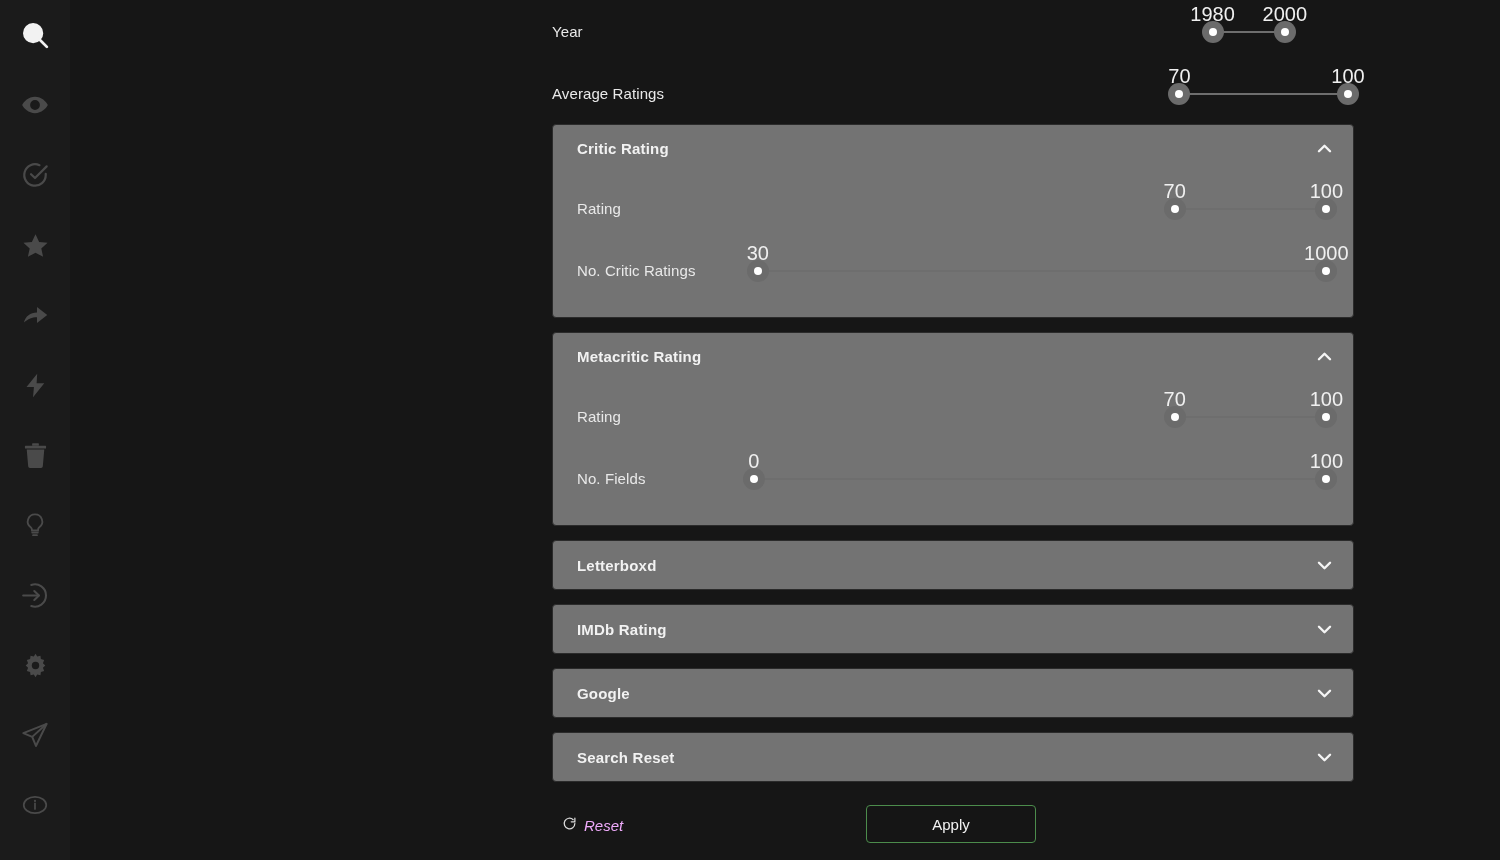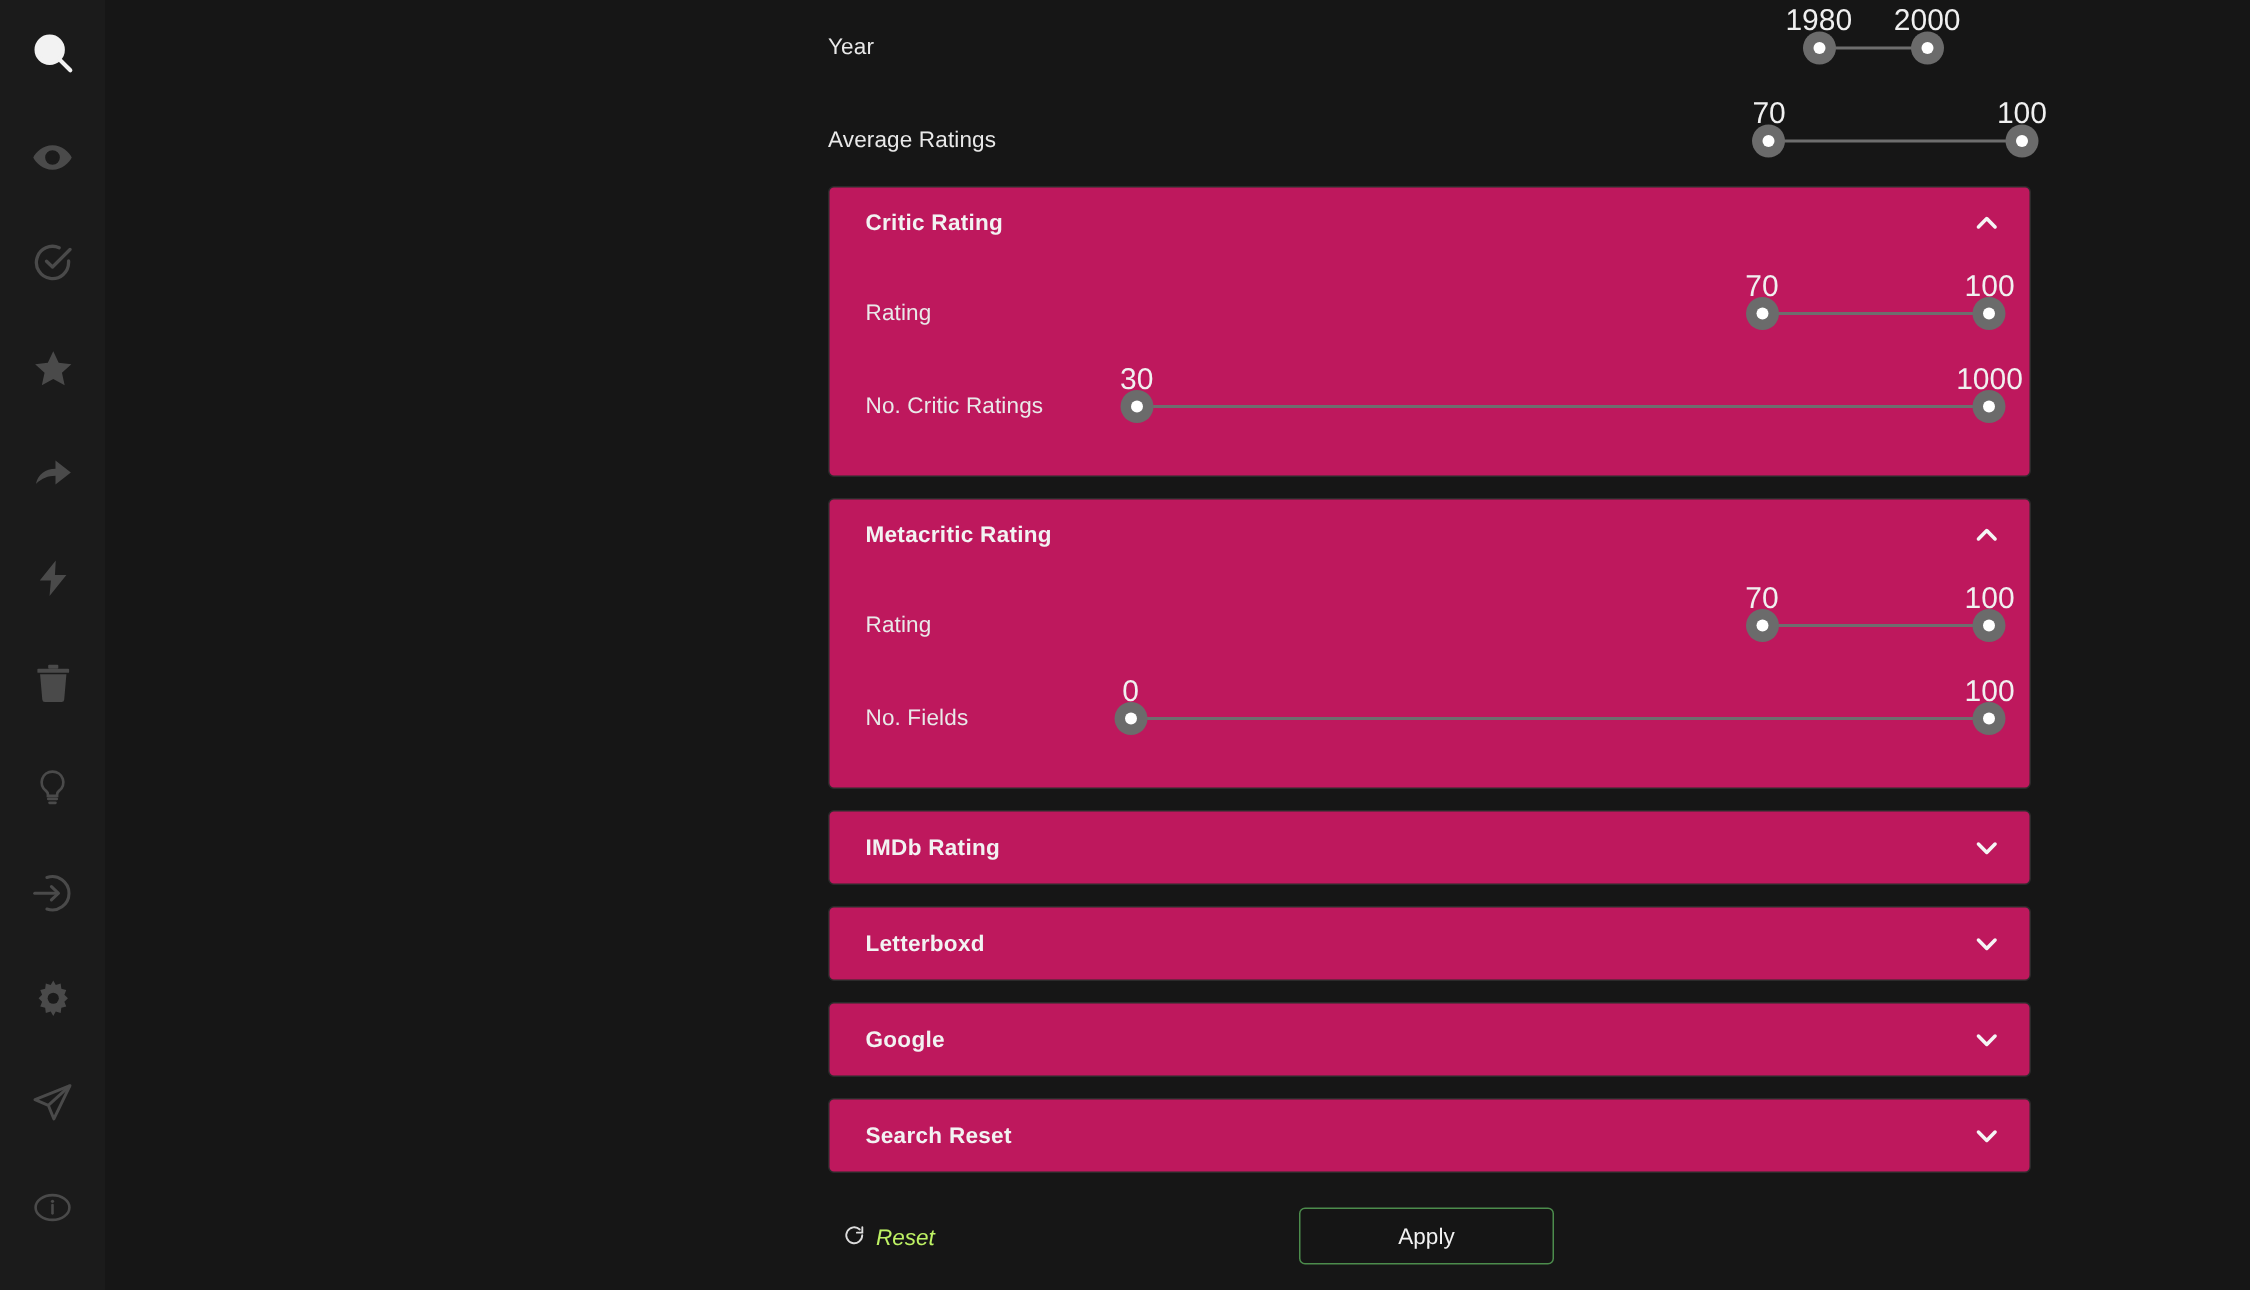--- a/index.html
+++ b/index.html
@@ -116,21 +116,21 @@
     font-size: 20px;
     white-space: nowrap;
     pointer-events: none;
     margin-top: 40px;
   }
 
   
   .panel {
     border: 1px solid #2b2b2b;
     border-radius: 4px;
-    background: #be185d;
+    background: #737373;
     margin-bottom: 14px;
   }
   .panel-head {
     display: flex;
     align-items: center;
     justify-content: space-between;
     padding: 12px 18px 12px 24px;
     cursor: pointer;
     user-select: none;
   }
@@ -157,21 +157,21 @@
     height: 64px;
     margin-top: 10px;
   }
   .reset-btn {
     position: absolute;
     left: 10px;
     top: 20px;
     display: flex;
     align-items: center;
     gap: 7px;
-    color: #bef264;
+    color: #f0abfc;
     font-size: 15px;
     font-style: italic;
     cursor: pointer;
   }
   .apply-btn {
     position: absolute;
     left: 314px;
     top: 9px;
     width: 170px;
     height: 38px;
@@ -399,31 +399,31 @@
                     <div class="knob" style="left: 99.2%;">
                       <span class="knob-val">100</span>
                     </div>
                   </div>
                 </div>
               </div>
             </div>
           </div>
           <div class="panel collapsed">
             <div class="panel-head">
+              <span class="panel-title">Letterboxd</span>
+              <span class="chev">
+                <svg width="19" height="19" viewBox="0 0 24 24" fill="none" stroke="#f5f5f5" stroke-width="3" stroke-linecap="round" stroke-linejoin="round">
+                  <polyline points="5,8.5 12,15.5 19,8.5"></polyline>
+                </svg>
+              </span>
+            </div>
+          </div>
+          <div class="panel collapsed">
+            <div class="panel-head">
               <span class="panel-title">IMDb Rating</span>
-              <span class="chev">
-                <svg width="19" height="19" viewBox="0 0 24 24" fill="none" stroke="#f5f5f5" stroke-width="3" stroke-linecap="round" stroke-linejoin="round">
-                  <polyline points="5,8.5 12,15.5 19,8.5"></polyline>
-                </svg>
-              </span>
-            </div>
-          </div>
-          <div class="panel collapsed">
-            <div class="panel-head">
-              <span class="panel-title">Letterboxd</span>
               <span class="chev">
                 <svg width="19" height="19" viewBox="0 0 24 24" fill="none" stroke="#f5f5f5" stroke-width="3" stroke-linecap="round" stroke-linejoin="round">
                   <polyline points="5,8.5 12,15.5 19,8.5"></polyline>
                 </svg>
               </span>
             </div>
           </div>
           <div class="panel collapsed">
             <div class="panel-head">
               <span class="panel-title">Google</span>

